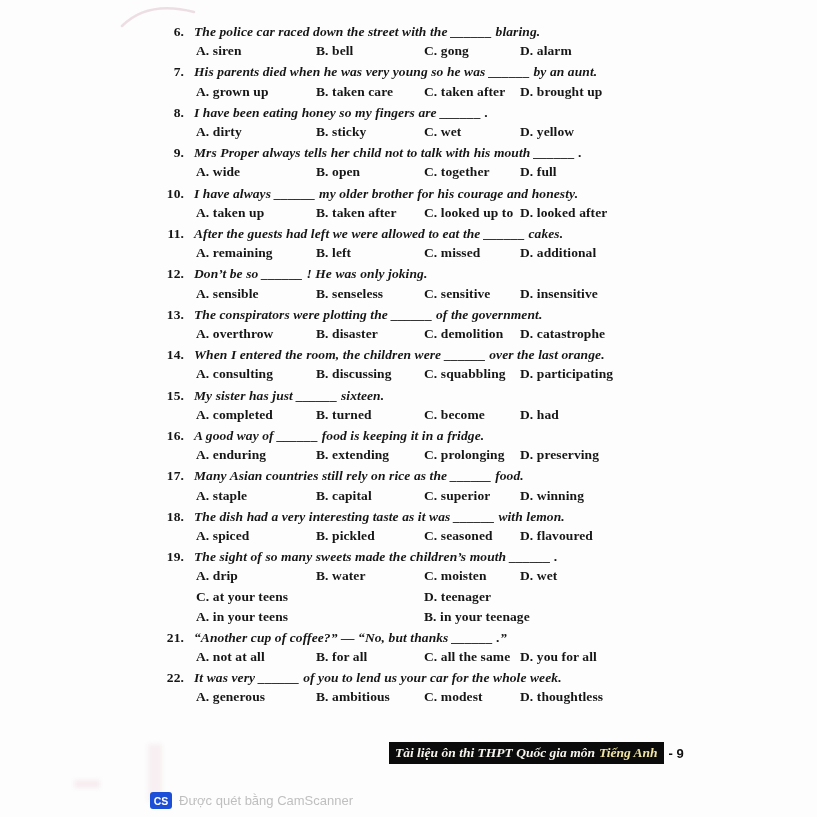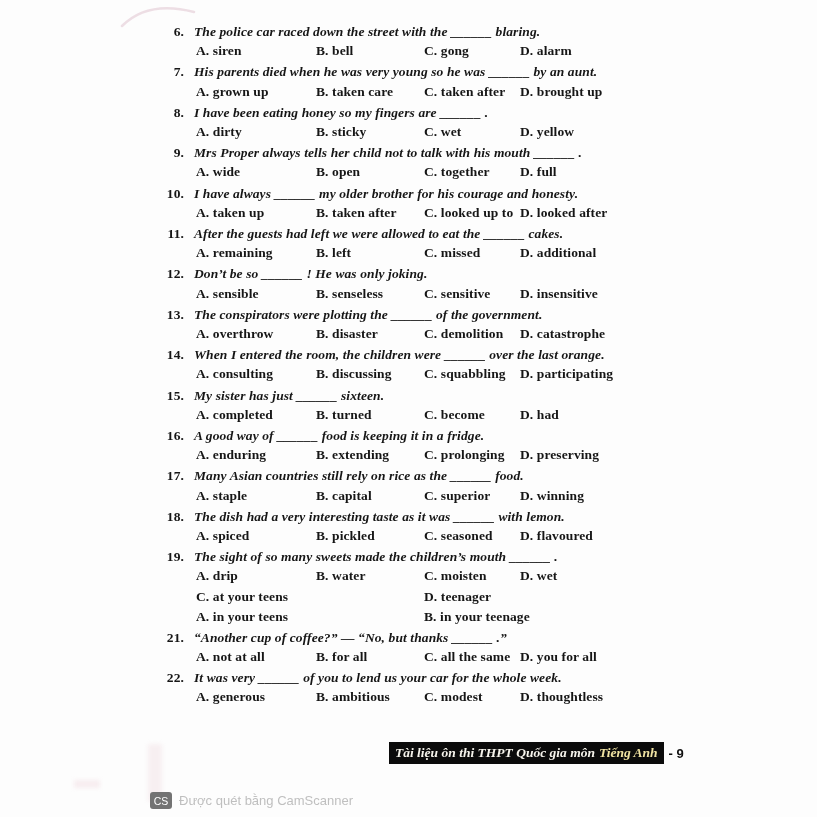--- a/index.html
+++ b/index.html
@@ -32,22 +32,22 @@
   .footer{position:absolute;left:352px;top:742px;display:flex;align-items:center;padding-left:37px;}
   .footer-bar{background:#0b0b0b;color:#f6f4ec;
     font-style:italic;font-weight:bold;font-size:13.5px;line-height:17px;
     padding:2px 6px 3px 6px;white-space:nowrap;}
   .footer-subject{color:#f0e3a2;margin-left:4px;}
   .page-num{font-family:"Liberation Sans", sans-serif;font-weight:bold;
     font-size:13px;color:#101010;margin-left:5px;white-space:nowrap;}
 
   
   .watermark{position:absolute;left:150px;top:792px;display:flex;align-items:center;gap:7px;}
-  .cs-badge{width:22px;height:17px;background:#737373;color:#ffffff;border-radius:3px;
-    font-family:"Liberation Sans", sans-serif;font-weight:normal;font-size:10.5px;
+  .cs-badge{width:22px;height:17px;background:#1d4ed8;color:#ffffff;border-radius:3px;
+    font-family:"Liberation Sans", sans-serif;font-weight:bold;font-size:10.5px;
     display:flex;align-items:center;justify-content:center;}
   .wm-text{font-family:"Liberation Sans", sans-serif;font-size:13px;color:#bfbfbf;}
 </style>
 </head>
 <body>
 
 <div class="page">
 
   <svg class="artifact-arc" viewBox="0 0 78 30">
     <path d="M2,24 Q28,-2 74,10" fill="none" stroke="rgba(205,158,178,0.6)" stroke-width="2.5" stroke-linecap="round"></path>

